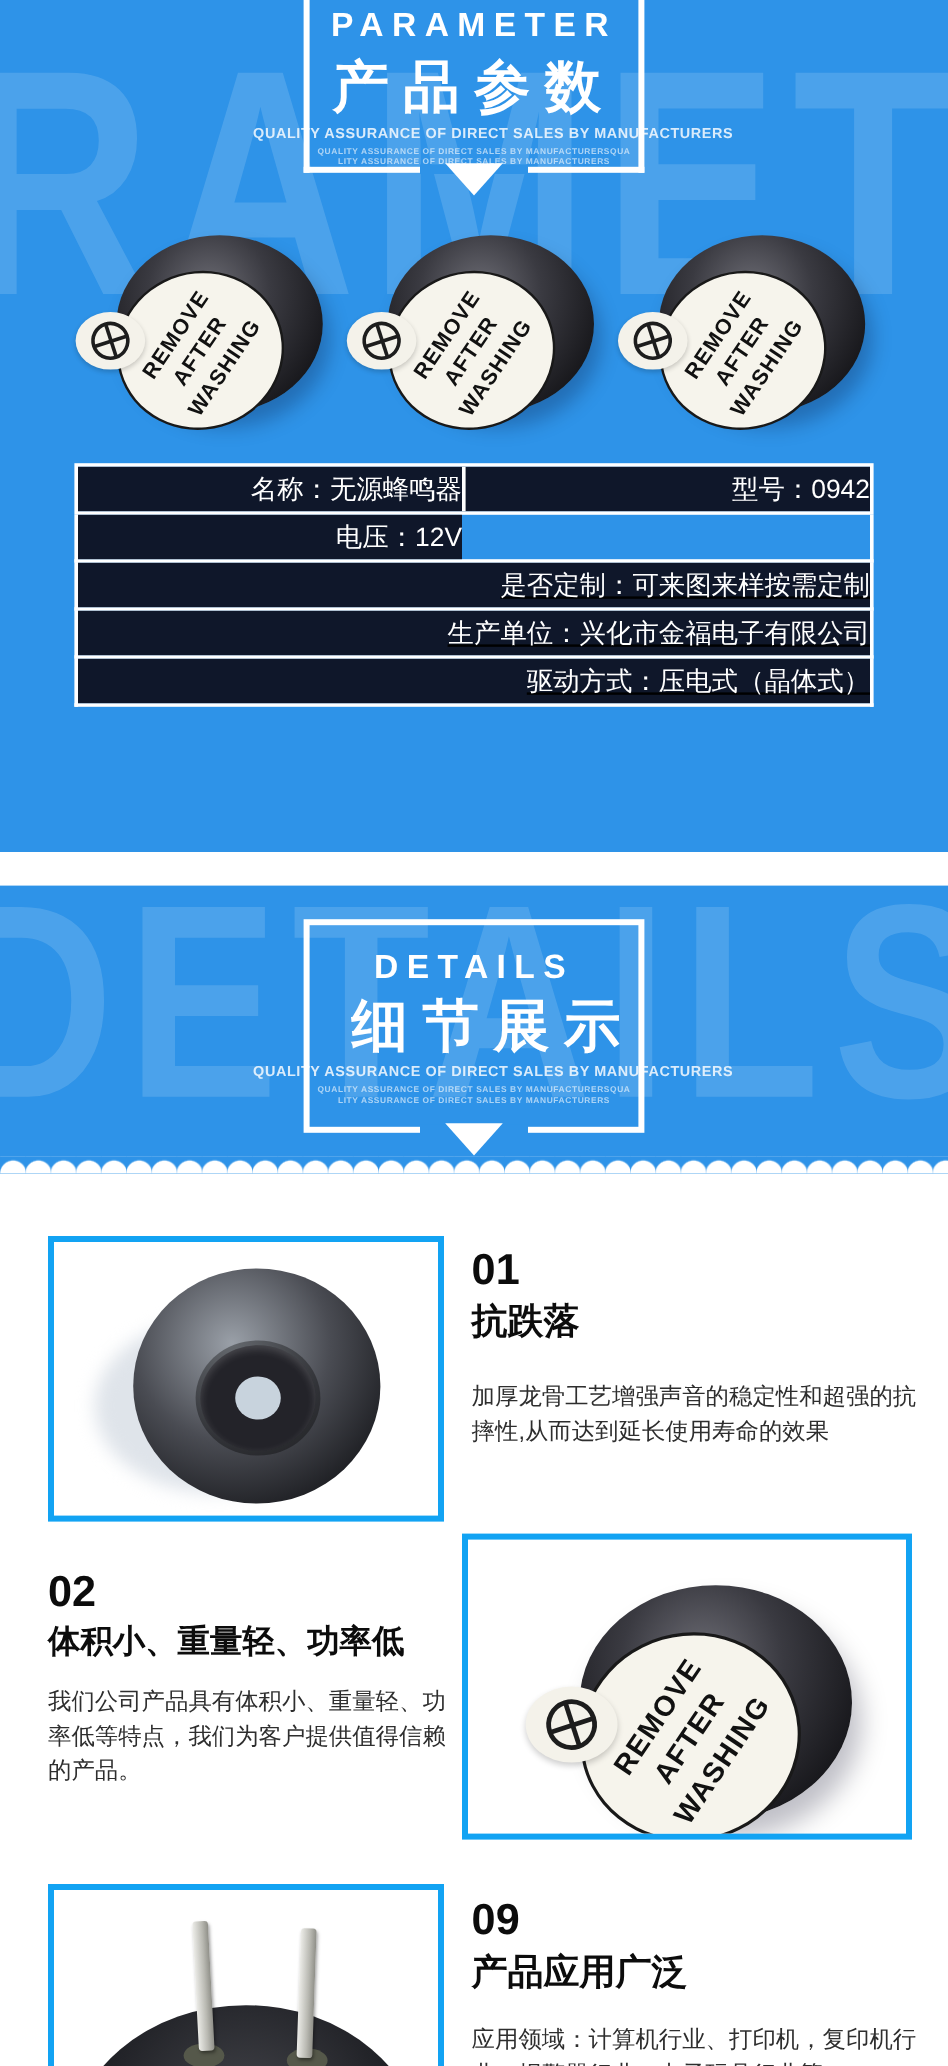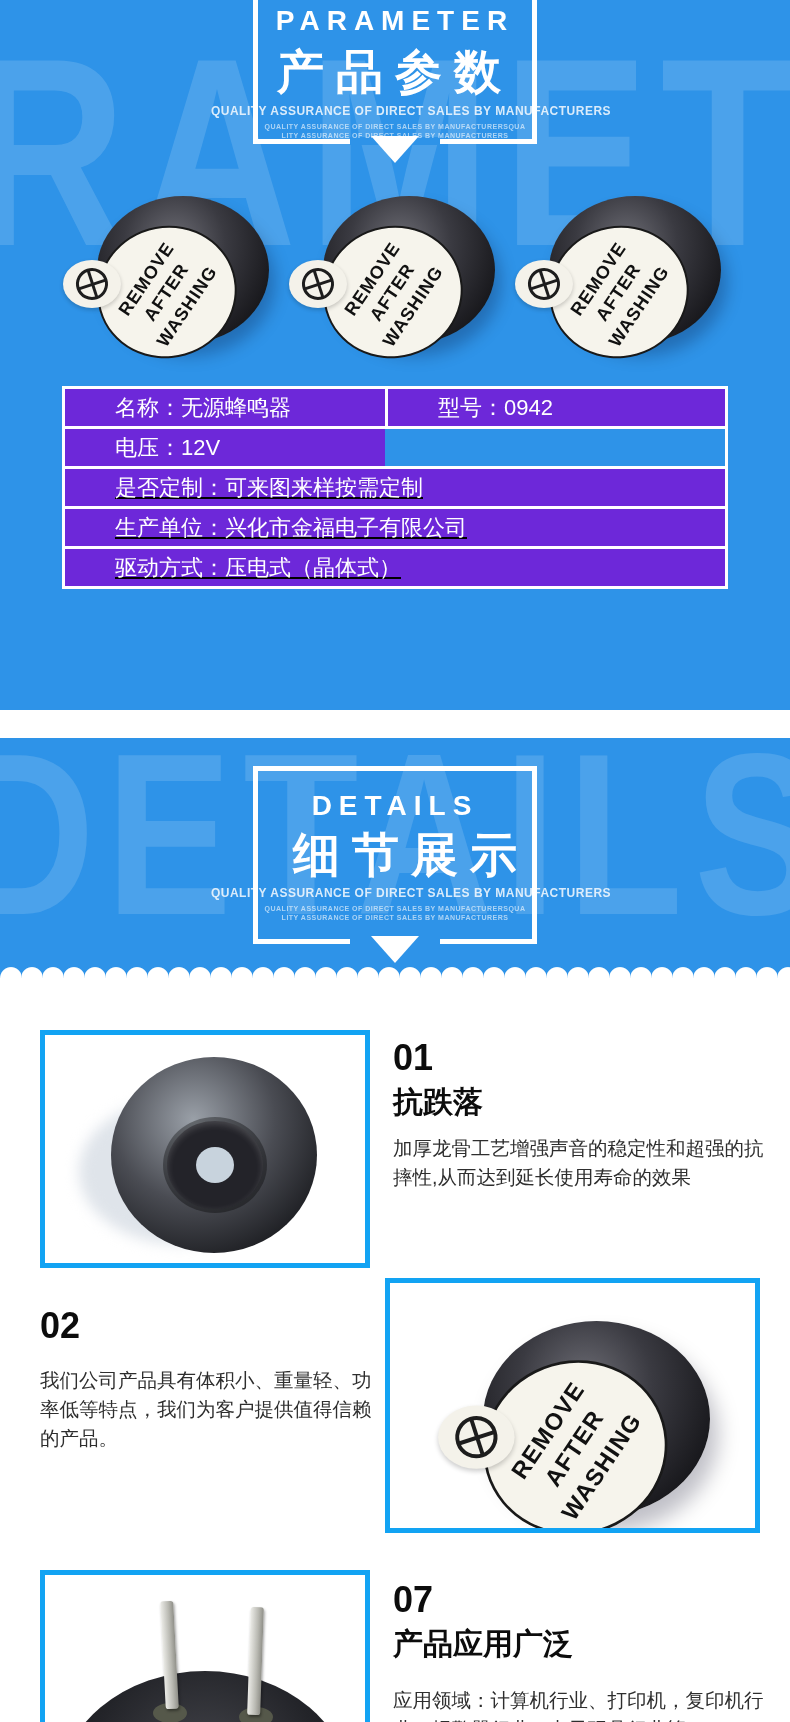--- a/index.html
+++ b/index.html
@@ -61,37 +61,37 @@
   .bz-screw { position:relative; width:32px; height:32px; border:3px solid #1d1d1d; border-radius:50%; transform:rotate(-18deg); }
   .bz-screw .sl { position:absolute; background:#1d1d1d; }
   .bz-screw .sl.h { left:-1px; top:12px; width:28px; height:3px; }
   .bz-screw .sl.v { left:12px; top:-1px; width:3px; height:28px; }
 
   
   .spec-table { position:absolute; left:62px; top:386px; width:666px; }
   .sp-row { display:grid; grid-template-columns:320px 1fr; border:3px solid #ffffff; border-top:none; }
   .sp-row.first { border-top:3px solid #ffffff; }
   .sp-row.full { grid-template-columns:1fr;text-decoration:underline; }
-  .sp-cell { height:37px; line-height:37px; padding-left:50px; background:#6d28d9; color:#ffffff; font-size:22px; white-space:nowrap; overflow:hidden; }
+  .sp-cell { height:37px; line-height:37px; padding-left:50px; background:#0f172a; color:#ffffff; font-size:22px; white-space:nowrap; overflow:hidden;text-align:right; }
   .sp-cell.second { border-left:3px solid #ffffff; }
 
   
   .img-box { position:absolute; background:#ffffff; border:5px solid #12A3F3; overflow:hidden; }
   .box1 { left:40px; top:1030px; width:330px; height:238px; }
   .box2 { left:385px; top:1278px; width:375px; height:255px; }
   .box3 { left:40px; top:1570px; width:330px; height:265px; }
 
   .f-text { position:absolute; }
   .f1-text { left:393px; top:1038px; width:380px; }
   .f2-text { left:40px; top:1306px; width:345px; }
   .f3-text { left:393px; top:1580px; width:390px; }
   .f-num { font-weight:800; font-size:36px; color:#0c0c0c; line-height:1.1; }
   .f-title { font-weight:600; font-size:30px; color:#0c0c0c; line-height:1.2; margin-top:6px; white-space:nowrap; }
   .f2-text .f-title { font-size:27px; }
-  .f-desc { margin-top:14px; font-size:19.5px; color:#2e2e2e; line-height:1.5; }
+  .f-desc { margin-top:30px; font-size:19.5px; color:#2e2e2e; line-height:1.5; }
   .f2-text .f-desc { width:336px; margin-top:20px; }
   .f3-text .f-desc { width:388px; margin-top:24px; }
   .f1-text .f-desc { width:372px; }
 
   
   .photo1 { position:relative; width:100%; height:100%; }
   .p1-shadow { position:absolute; left:34px; top:64px; width:200px; height:145px; border-radius:50%; background:#dfe4ea; filter:blur(7px); }
   .p1-outer { position:absolute; left:66px; top:22px; width:206px; height:196px; border-radius:50%;
     background:radial-gradient(circle at 40% 32%, #9aa0a8 0%, #4a4c53 45%, #1a1b1f 82%); }
   .p1-ring { position:absolute; left:56px; top:64px; width:96px; height:88px; border-radius:50%; background:#232329;
@@ -228,20 +228,21 @@
     </div>
   </div>
   <div class="f-text f1-text">
     <div class="f-num">01</div>
     <div class="f-title">抗跌落</div>
     <div class="f-desc">加厚龙骨工艺增强声音的稳定性和超强的抗摔性,从而达到延长使用寿命的效果</div>
   </div>
 
   <div class="f-text f2-text">
     <div class="f-num">02</div>
+    <div class="f-title">体积小、重量轻、功率低</div>
     <div class="f-desc">我们公司产品具有体积小、重量轻、功率低等特点，我们为客户提供值得信赖的产品。</div>
   </div>
   <div class="img-box box2">
     <div class="buzzer">
       <div class="bz-body"></div>
       <div class="bz-label">
         <div class="bz-label-text">
           <div>REMOVE</div>
           <div>AFTER</div>
           <div>WASHING</div>
@@ -260,18 +261,18 @@
     <div class="photo3">
       <div class="p3-body"></div>
       <div class="p3-base a"></div>
       <div class="p3-base b"></div>
       <div class="p3-pin a"></div>
       <div class="p3-pin b"></div>
 
     </div>
   </div>
   <div class="f-text f3-text">
-    <div class="f-num">07</div>
+    <div class="f-num">09</div>
     <div class="f-title">产品应用广泛</div>
     <div class="f-desc">应用领域：计算机行业、打印机，复印机行业、报警器行业、电子玩具行业等</div>
   </div>
 
 </div>
 
 </body></html>

